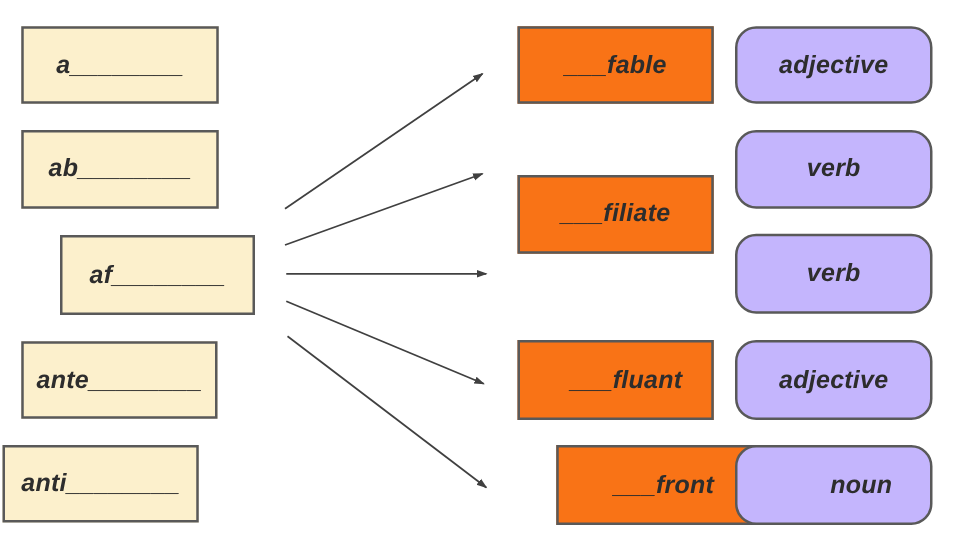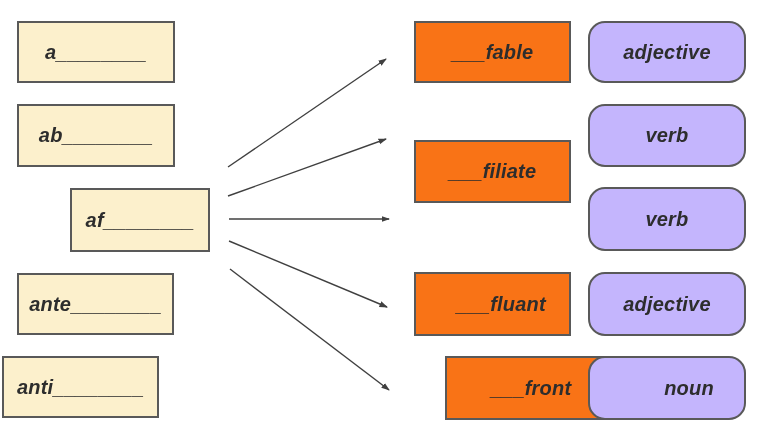--- a/index.html
+++ b/index.html
@@ -29,21 +29,21 @@
     letter-spacing: 0.2px;
   }
   .box .lbl { white-space: nowrap; }
   .yellow { background: #fcf0cc; }
   .blue   { background: #f97316; }
   .pink   { background: #c4b5fd; border-radius: 17px; }
 
   
   .p1 { left: 17px;  top: 21px;  width: 158px; height: 62px; }
   .p2 { left: 17px;  top: 104px; width: 158px; height: 63px; }
-  .p3 { left: 48px;  top: 188px; width: 140px; height: 64px; margin-left: 22px; }
+  .p3 { left: 48px;  top: 188px; width: 156px; height: 64px; }
   .p4 { left: 17px;  top: 273px; width: 157px; height: 62px; justify-content: center; }
   .p5 { left: 2px;  top: 356px; width: 157px; height: 62px; }
 
   
   .s1 { left: 414px; top: 21px;  width: 157px; height: 62px; }
   .s2 { left: 414px; top: 104px; width: 157px; height: 63px; margin-top: 36px; }
   .s3 { left: 414px; top: 187px; width: 158px; height: 64px; }
   .s4 { left: 414px; top: 272px; width: 157px; height: 64px; padding-left: 17px; }
   .s5 { left: 424px; top: 356px; width: 172px; height: 64px; margin-left: 21px; }
 

